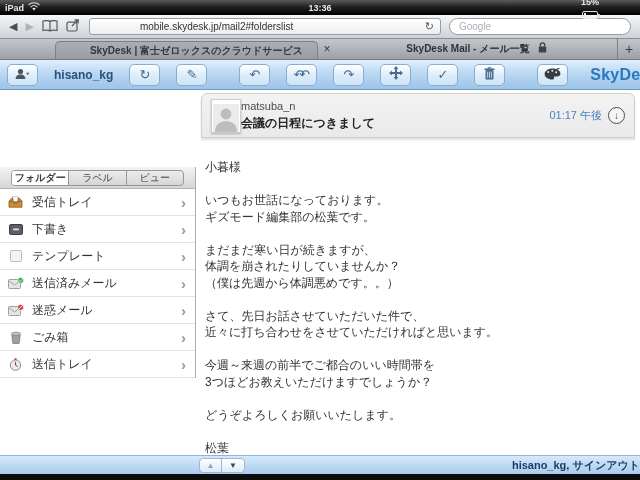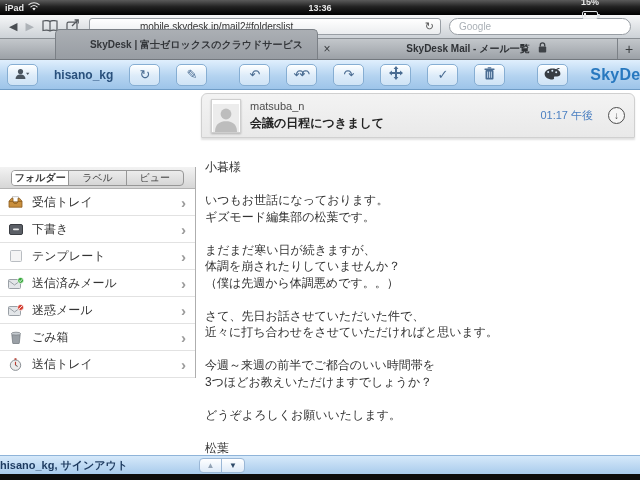--- a/index.html
+++ b/index.html
@@ -26,21 +26,21 @@
     border-radius:3px; display:flex; align-items:center; padding:0 6px; font-size:10px; color:#333; }
   .url-text { flex:1; overflow:hidden; white-space:nowrap;padding-left:44px; }
   .url-reload { font-size:11px; color:#555; }
   .search-field { flex:1; height:17px; background:#fff; border:1px solid #989ea4; border-radius:9px;
     font-size:10px; color:#9aa0a6; padding:0 9px; font-family:"Liberation Sans", sans-serif; }
   .search-field::placeholder { color:#aab0b6; }
 
   
   .tab-bar { height:21px; flex:0 0 21px; background:linear-gradient(#c3c7cb,#9ca1a7); border-bottom:1px solid #73787e;
     display:flex; align-items:flex-end; }
-  .tab-inactive { margin-left:55px; width:263px; height:30px; background:linear-gradient(#abafb4,#989da3);
+  .tab-inactive { margin-left:55px; width:263px; height:18px; background:linear-gradient(#abafb4,#989da3);
     border:1px solid #7b8086; border-bottom:none; border-radius:5px 5px 0 0; display:flex; align-items:center;
     justify-content:center; font-size:10px; font-weight:bold; color:#33363a; overflow:hidden; white-space:nowrap;padding-left:20px; }
   .tab-close { width:18px; height:21px; display:flex; align-items:center; justify-content:center;
     font-size:12px; color:#3a3d40; }
   .tab-active { flex:1; height:21px; display:flex; align-items:center; justify-content:center; gap:8px;
     font-size:10px; font-weight:bold; color:#2f3236; }
   .newtab-btn { width:23px; height:21px; border-left:1px solid #7c8187; display:flex; align-items:center;
     justify-content:center; font-size:14px; color:#3a3d40; }
 
   
@@ -69,40 +69,40 @@
   .seg-item.active { background:#fff; font-weight:bold; }
   .folder-row { height:27px; flex:0 0 27px; border-bottom:1px solid #e2e2e2; display:flex; align-items:center;
     padding:0 9px 0 7px; gap:8px; font-size:12px; color:#333; cursor:pointer; }
   .folder-icon { width:17px; display:flex; justify-content:center; }
   .folder-label { flex:1; }
   .folder-chevron { color:#9a9a9a; font-size:15px; font-weight:bold; line-height:1; }
 
   .main { flex:1; display:flex; flex-direction:column; overflow:hidden; background:#fff; }
   .msg-card { margin:4px 5px 8px 5px; height:45px; flex:0 0 45px; background:linear-gradient(#f3f3f3,#e9e9e9);
     border:1px solid #d0d0d0; border-radius:6px 6px 0 0; box-shadow:0 2px 2px rgba(0,0,0,.12);
-    display:flex; align-items:center; padding:7px 9px; gap:9px; }
+    display:flex; align-items:center; padding:7px 9px; }
   .avatar { width:30px; height:34px; background:#fff; border:1px solid #cfcfcf; box-shadow:0 1px 2px rgba(0,0,0,.25);
     display:flex; align-items:flex-end; justify-content:center; overflow:hidden; }
   .msg-meta { flex:1; display:flex; flex-direction:column; gap:3px; }
   .msg-sender { font-size:11px; color:#4c4c4c; }
   .msg-subject { font-size:12px; font-weight:bold; color:#222; }
   .msg-time { font-size:11px; color:#4a7fc1; margin-right:6px; }
   .collapse-btn { width:17px; height:17px; border:1.5px solid #4d4d4d; border-radius:50%; display:flex;
     align-items:center; justify-content:center; font-size:10px; color:#4d4d4d; background:#f5f5f5; }
   .msg-body { padding:13px 10px 0 9px; font-size:12px; line-height:16.5px; color:#333; white-space:pre-line; overflow:hidden; }
 
   
   .footer { height:19px; flex:0 0 19px; background:linear-gradient(#d6e9fa,#a9cbec); border-top:1px solid #8fb4d9;
     display:flex; align-items:center; padding:0 9px; position:relative; }
   .pager { margin-left:190px; display:flex; height:15px; border:1px solid #9ab7d6; border-radius:4px; overflow:hidden;
     background:linear-gradient(#ffffff,#ddeaf8); }
   .pager-btn { width:22px; display:flex; align-items:center; justify-content:center; font-size:8px; }
   .pager-btn.up { color:#93a3b5; border-right:1px solid #9ab7d6; }
   .pager-btn.down { color:#2f4a68; }
-  .session-link { position:absolute; left:0; right:0; text-align:left; font-size:11px; font-weight:bold; color:#1d3a5f; }
+  .session-link { position:absolute; left:0; right:0; text-align:right; font-size:11px; font-weight:bold; color:#1d3a5f; }
   .feedback-link { margin-left:auto; font-size:11px; color:#1d3a5f; position:relative; z-index:1;margin-top:44px; }
   .bottom-strip { height:6px; flex:0 0 6px; background:#0c0c0c; }
 </style>
 </head>
 <body>
 
 <div class="screen">
 
   <div class="status-bar">
     <div class="status-left">

